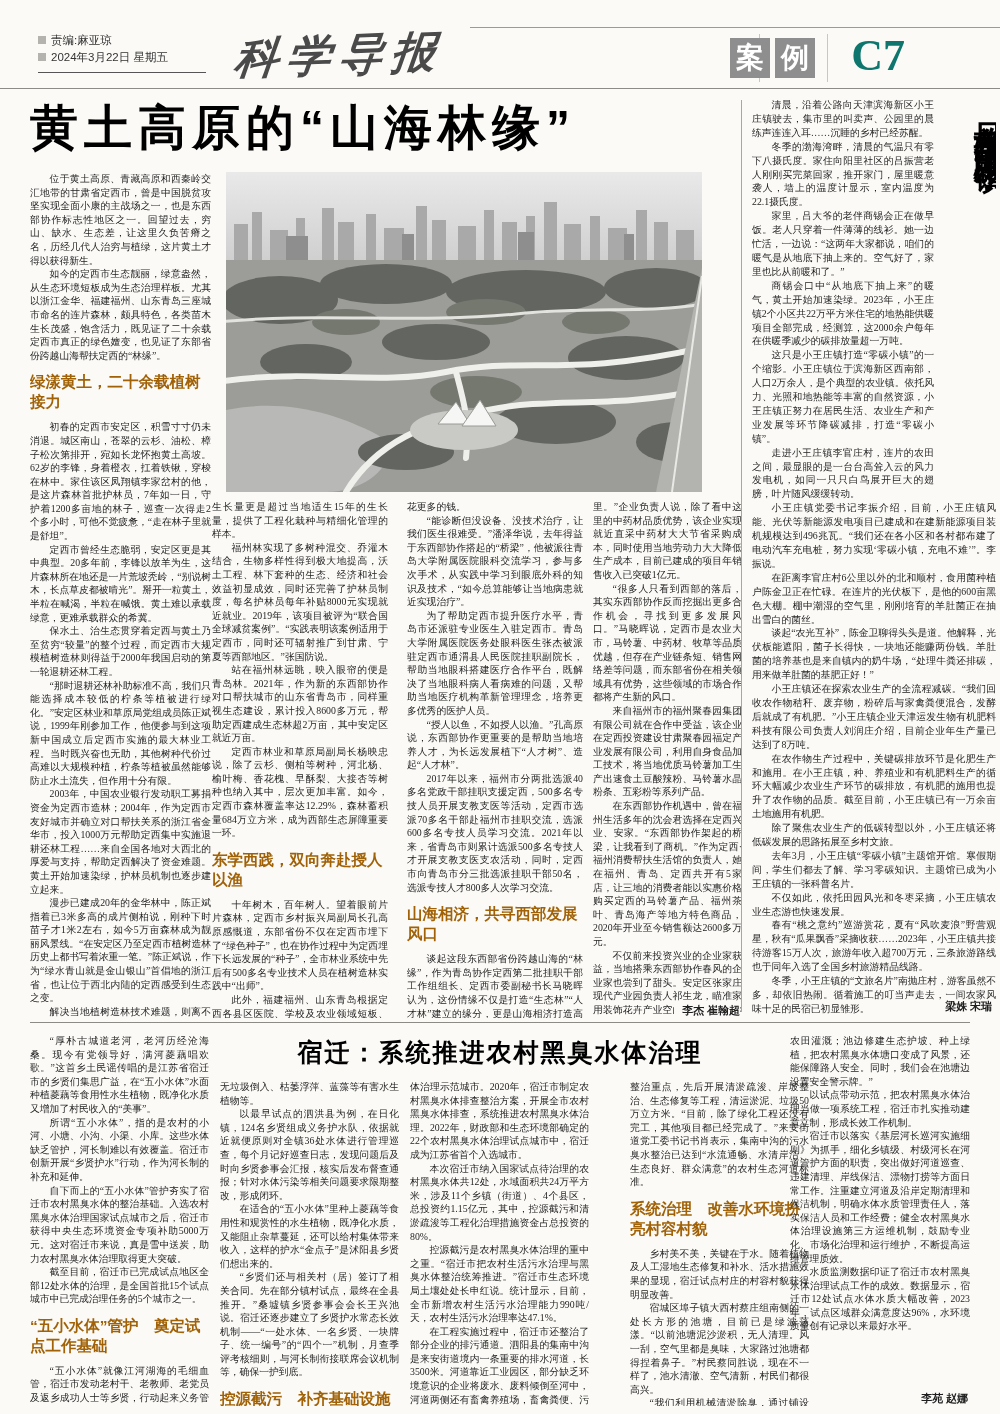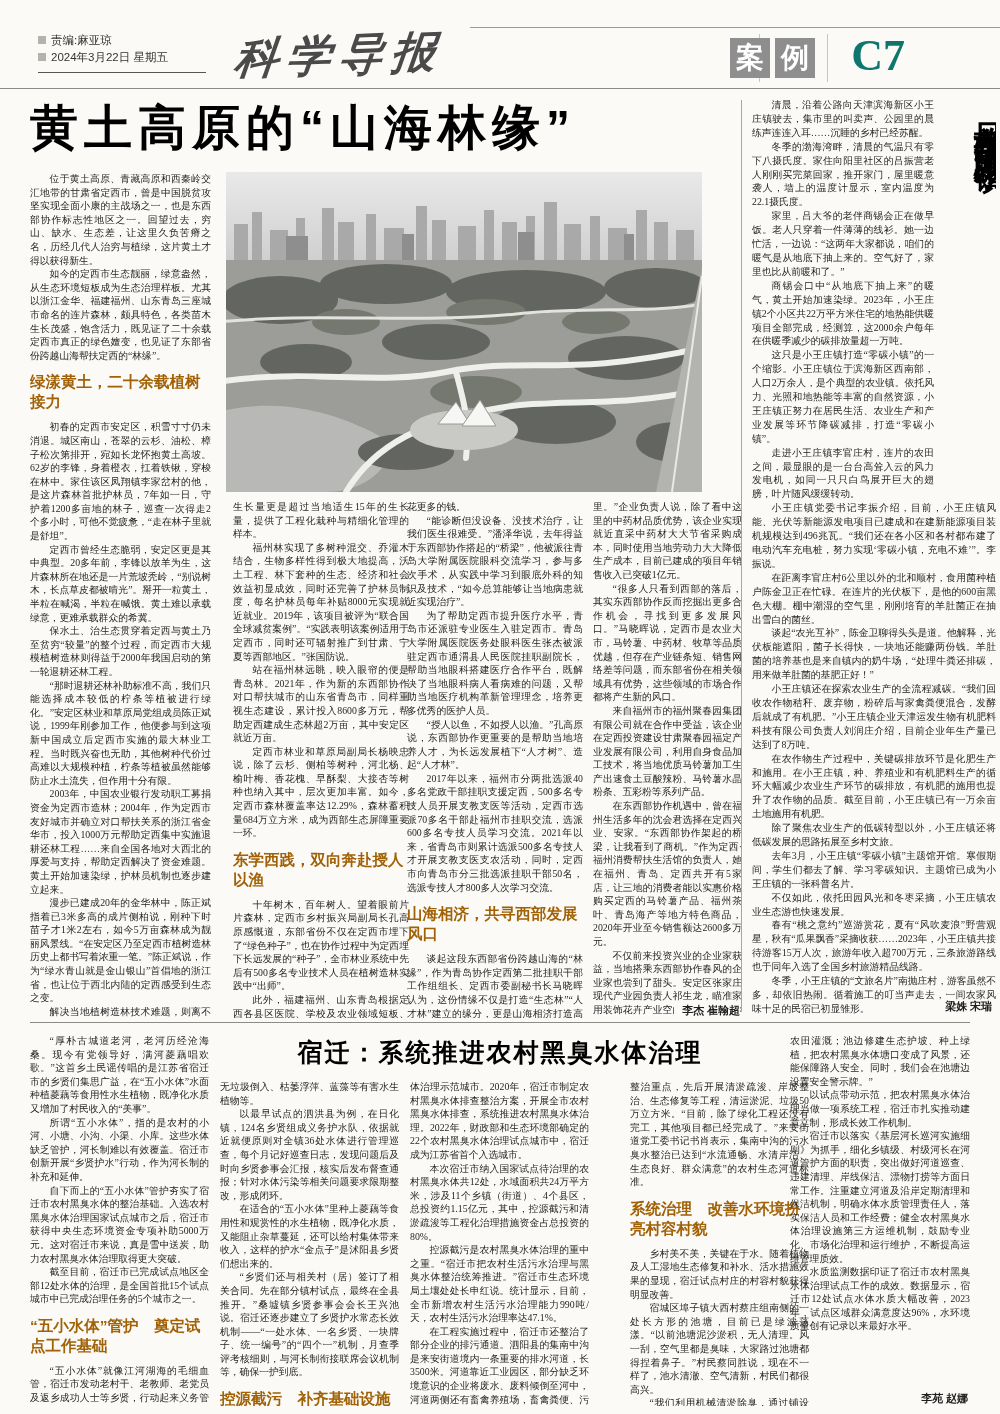--- a/index.html
+++ b/index.html
@@ -29,21 +29,21 @@
                line-height:20px;margin:10px 0 8px 0;color:#a16207;text-align:left;}
   .bodycol{position:absolute;overflow:hidden;font-size:9.8px;line-height:13.6px;color:#242424;}
   .byline{position:absolute;font-weight:bold;font-size:11px;background:#fbfaf7;padding-left:8px;}
 
   
   #top-article{position:absolute;left:30px;top:96px;width:712px;height:924px;}
   #top-headline{font-family:"Liberation Sans","DejaVu Sans",sans-serif;font-weight:900;font-size:48px;
                 letter-spacing:6px;color:#000;white-space:nowrap;}
   #main-photo{position:absolute;left:196px;top:76px;width:476px;height:320px;background:#cfcfcf;}
   #ta-col1{left:0;top:76px;width:181px;height:846px;}
-  #ta-col2{left:203px;top:404px;width:176px;height:518px;}
+  #ta-col2{left:182px;top:404px;width:176px;height:518px;}
   #ta-col3{left:377px;top:404px;width:176px;height:518px;}
   #ta-col4{left:563px;top:404px;width:149px;height:518px;}
   #ta-byline{right:2px;bottom:2px;}
 
   
   #right-divider{position:absolute;left:741px;top:100px;height:912px;border-left:1px solid #a8a6a1;}
   #right-article{position:absolute;left:752px;top:98px;width:244px;height:916px;overflow:hidden;
                  font-size:9.8px;line-height:13.9px;}
   #right-headline{float:right;writing-mode:vertical-rl;font-family:"Liberation Sans","DejaVu Sans",sans-serif;
                   font-weight:900;font-size:31px;letter-spacing:4px;height:372px;width:52px;

